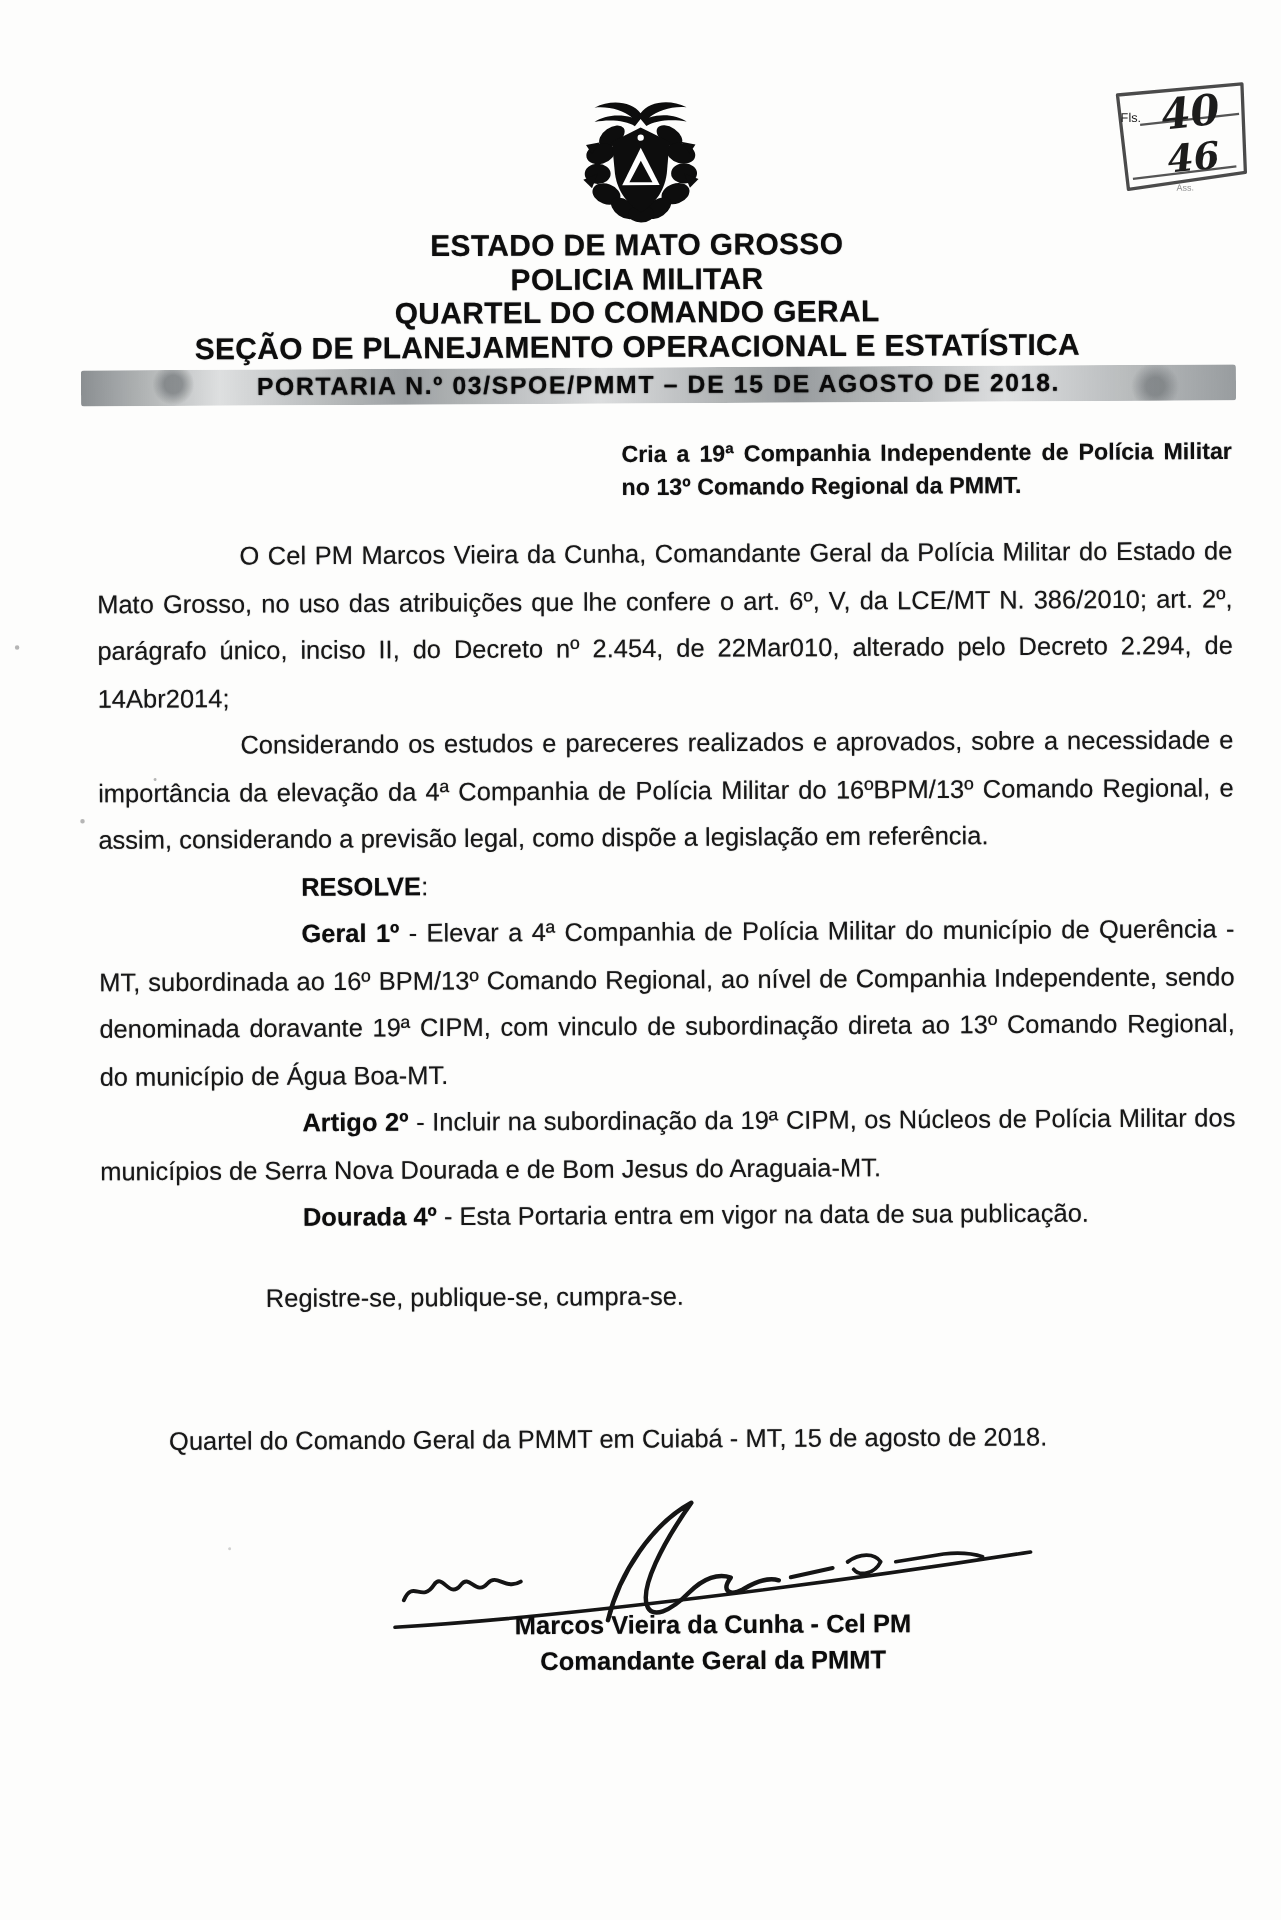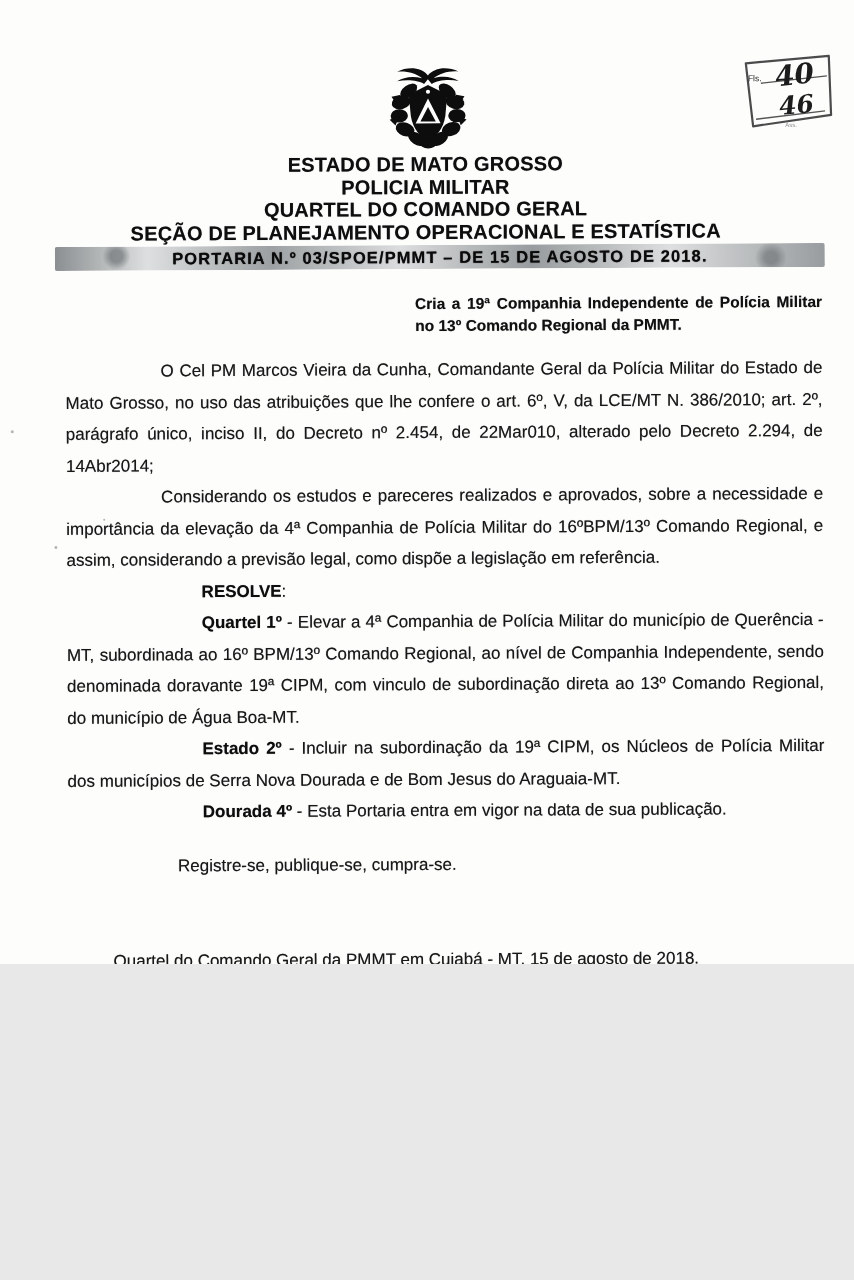--- a/index.html
+++ b/index.html
@@ -1,17 +1,17 @@
 <!DOCTYPE html>
 <html><head>
 <meta charset="utf-8">
 <style>
   html,body{margin:0;padding:0;background:#e8e8e8;}
   .page{
-    position:relative;width:854px;height:964px;margin:0 auto;
+    position:relative;width:854px;height:1280px;margin:0 auto;
     background:#fdfdfc;overflow:hidden;
     font-family:"Liberation Sans",sans-serif;color:#171717;
   }
   .content{position:absolute;inset:0;transform:rotate(-0.3deg);}
   .scan{text-shadow:0 0 0.7px rgba(25,25,25,0.55);}
 
   
   .stamp{position:absolute;left:742px;top:54px;width:96px;height:86px;}
 
   
@@ -125,23 +125,23 @@
     <div class="body scan">
 
       <div class="epigraph">Cria a 19ª Companhia Independente de Polícia Militar no 13º Comando Regional da PMMT.</div>
 
       <p class="par first">O Cel PM Marcos Vieira da Cunha, Comandante Geral da Polícia Militar do Estado de Mato Grosso, no uso das atribuições que lhe confere o art. 6º, V, da LCE/MT N. 386/2010; art. 2º, parágrafo único, inciso II, do Decreto nº 2.454, de 22Mar010, alterado pelo Decreto 2.294, de 14Abr2014;</p>
 
       <p class="par">Considerando os estudos e pareceres realizados e aprovados, sobre a necessidade e importância da elevação da 4ª Companhia de Polícia Militar do 16ºBPM/13º Comando Regional, e assim, considerando a previsão legal, como dispõe a legislação em referência.</p>
 
       <p class="par"><b>RESOLVE</b><span>:</span></p>
 
-      <p class="par"><b>Quartel 1º</b><span> - </span><span>Elevar a 4ª Companhia de Polícia Militar do município de Querência - MT, subordinada ao 16º BPM/13º Comando Regional, ao nível de Companhia Independente, sendo denominada doravante 19ª CIPM, com vinculo de subordinação direta ao 13º Comando Regional, do município de Água Boa-MT.</span></p>
+      <p class="par"><b>Geral 1º</b><span> - </span><span>Elevar a 4ª Companhia de Polícia Militar do município de Querência - MT, subordinada ao 16º BPM/13º Comando Regional, ao nível de Companhia Independente, sendo denominada doravante 19ª CIPM, com vinculo de subordinação direta ao 13º Comando Regional, do município de Água Boa-MT.</span></p>
 
-      <p class="par"><b>Estado 2º</b><span> - </span><span>Incluir na subordinação da 19ª CIPM, os Núcleos de Polícia Militar dos municípios de Serra Nova Dourada e de Bom Jesus do Araguaia-MT.</span></p>
+      <p class="par"><b>Artigo 2º</b><span> - </span><span>Incluir na subordinação da 19ª CIPM, os Núcleos de Polícia Militar dos municípios de Serra Nova Dourada e de Bom Jesus do Araguaia-MT.</span></p>
 
       <p class="par"><b>Dourada 4º</b><span> - </span><span>Esta Portaria entra em vigor na data de sua publicação.</span></p>
 
       <p class="compliance">Registre-se, publique-se, cumpra-se.</p>
 
       <p class="placedate">Quartel do Comando Geral da PMMT em Cuiabá - MT, 15 de agosto de 2018.</p>
 
       <div class="sigblock">
         <svg class="sig-svg" viewBox="0 0 440 96">
           <g fill="none" stroke="#151515" stroke-linecap="round" stroke-linejoin="round">

